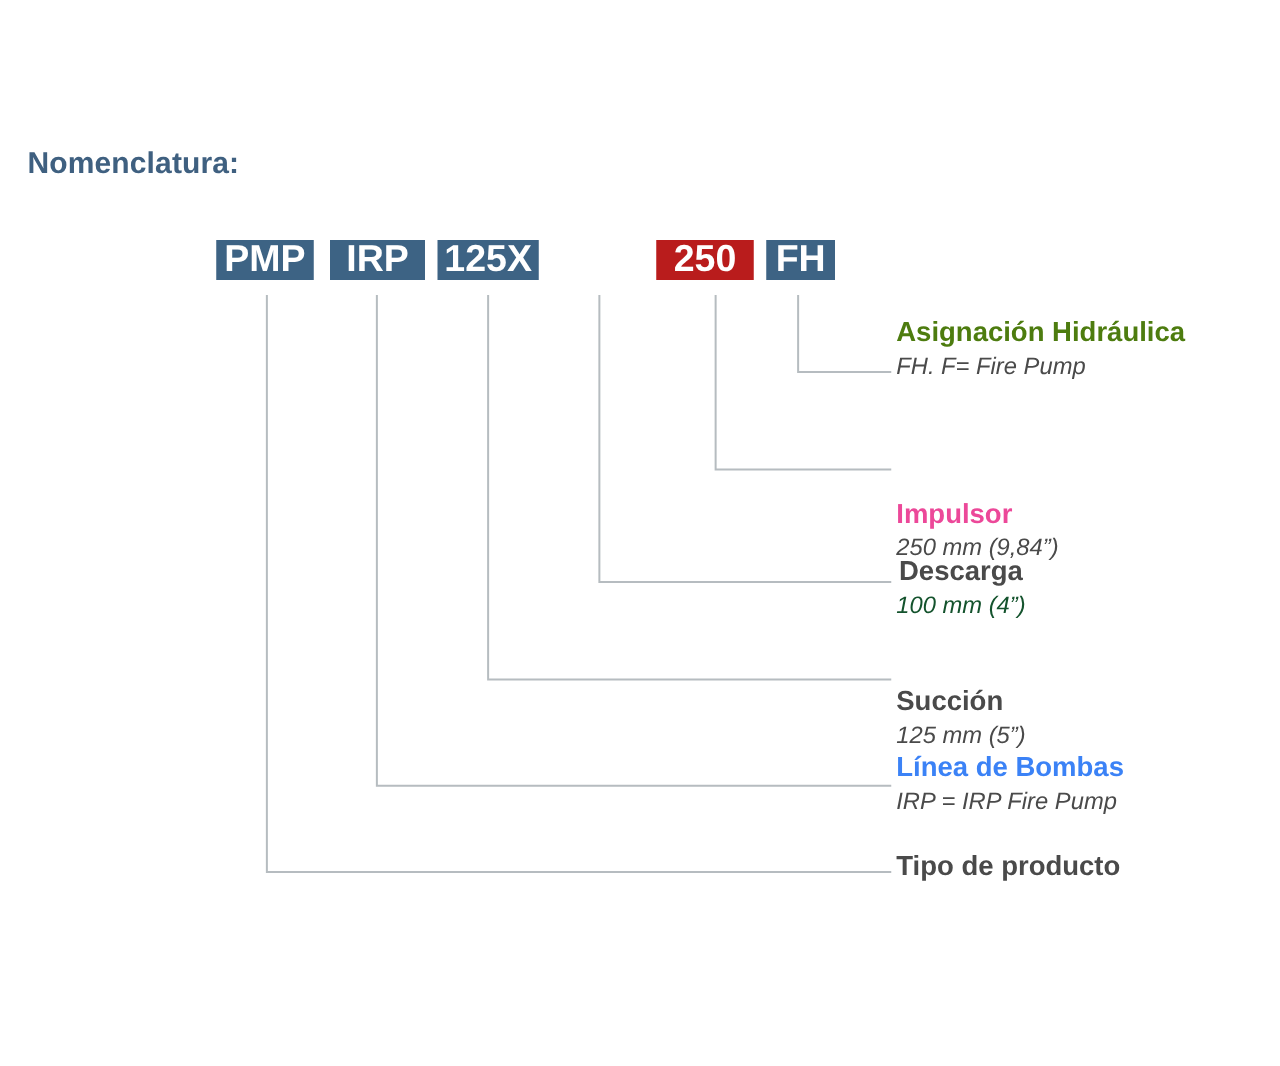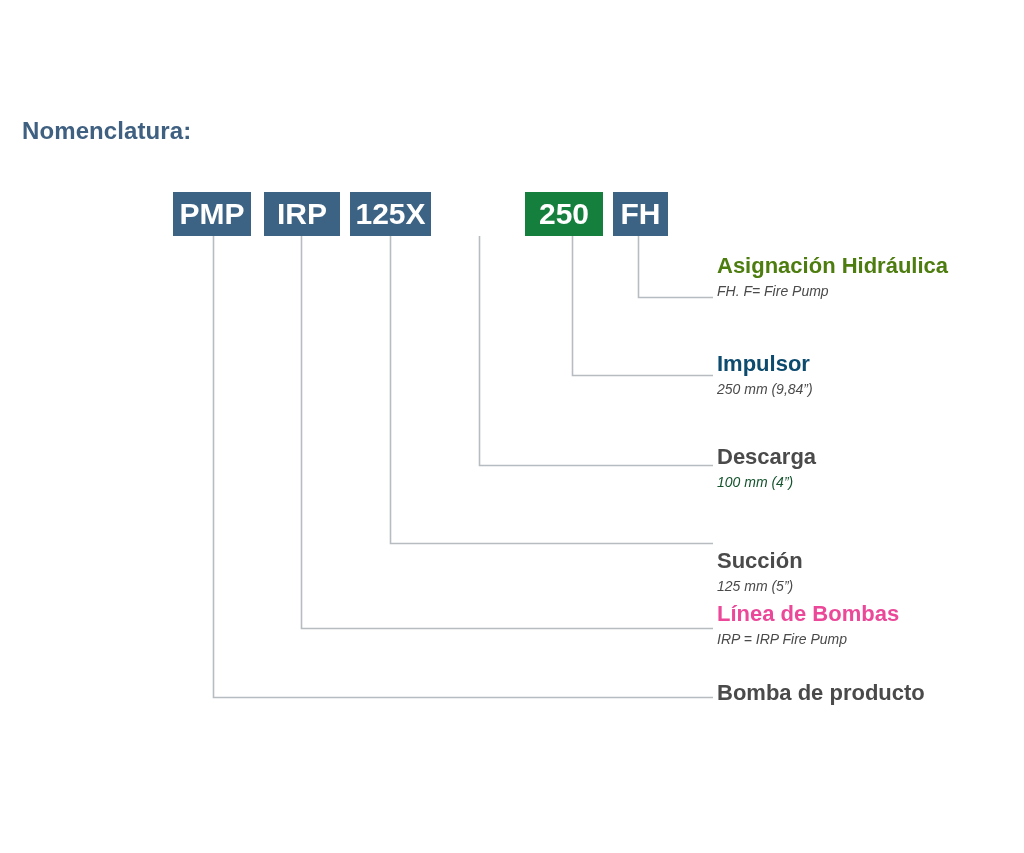--- a/index.html
+++ b/index.html
@@ -30,21 +30,21 @@
     position: absolute;
     left: 0;
     top: 0;
     width: 1024px;
     height: 853px;
     pointer-events: none;
   }
   .code-box {
     position: absolute;
     top: 192px;
-    height: 44px;
+    height: 32px;
     background: #3d6384;
     color: #ffffff;
     font-size: 30px;
     font-weight: bold;
     display: flex;
     align-items: center;
     justify-content: center;
     letter-spacing: 0px;
     pointer-events: auto;
     box-sizing: border-box;
@@ -63,21 +63,21 @@
     left: 717px;
   }
   .callout .title {
     font-size: 22px;
     font-weight: bold;
     color: #4a4a4a;
     white-space: nowrap;
     line-height: 1.1;
   }
   .callout .sub {
-    font-size: 14px;
+    font-size: 19px;
     font-style: italic;
     color: #4a4a4a;
     white-space: nowrap;
     line-height: 1.1;
     margin-top: 6px;
   }
 </style>
 </head>
 <body>
 
@@ -89,41 +89,41 @@
     <path d="M 479.5 236 L 479.5 465.5 L 713 465.5" fill="none" stroke="#b6bcc0" stroke-width="1.6"></path>
     <path d="M 390.5 236 L 390.5 543.5 L 713 543.5" fill="none" stroke="#b6bcc0" stroke-width="1.6"></path>
     <path d="M 301.5 236 L 301.5 628.5 L 713 628.5" fill="none" stroke="#b6bcc0" stroke-width="1.6"></path>
     <path d="M 213.5 236 L 213.5 697.5 L 713 697.5" fill="none" stroke="#b6bcc0" stroke-width="1.6"></path>
   </svg>
 
 <div id="code-row">
     <div class="code-box" style="left: 173px; width: 78px; background: rgb(61, 99, 132);">PMP</div>
     <div class="code-box" style="left: 264px; width: 76px; background: rgb(61, 99, 132);">IRP</div>
     <div class="code-box" style="left: 350px; width: 81px; background: rgb(61, 99, 132);">125X</div>
-    <div class="code-box" style="left: 525px; width: 78px; background: #15803d;">250</div>
+    <div class="code-box" style="left: 525px; width: 78px; background: #b91c1c;">250</div>
     <div class="code-box" style="left: 613px; width: 55px; background: rgb(61, 99, 132);">FH</div>
   </div>
 
 <div id="callouts">
     <div class="callout" style="top: 254px;">
       <div class="title" style="color: #4d7c0f;">Asignación Hidráulica</div>
       <div class="sub" style="color: rgb(74, 74, 74);">FH. F= Fire Pump</div>
     </div>
     <div class="callout" style="top: 352px;">
-      <div class="title" style="color: #0c4a6e;">Impulsor</div>
+      <div class="title" style="color: #ec4899; margin-top: 47px;">Impulsor</div>
       <div class="sub" style="color: rgb(74, 74, 74);">250 mm (9,84”)</div>
     </div>
     <div class="callout" style="top: 445px;">
       <div class="title" style="color: rgb(74, 74, 74); text-align: center;">Descarga</div>
       <div class="sub" style="color: #14532d;">100 mm (4”)</div>
     </div>
     <div class="callout" style="top: 525px;">
       <div class="title" style="color: rgb(74, 74, 74); margin-top: 24px;">Succión</div>
       <div class="sub" style="color: rgb(74, 74, 74);">125 mm (5”)</div>
     </div>
     <div class="callout" style="top: 602px;">
-      <div class="title" style="color: #ec4899;">Línea de Bombas</div>
+      <div class="title" style="color: #3b82f6;">Línea de Bombas</div>
       <div class="sub" style="color: rgb(74, 74, 74);">IRP = IRP Fire Pump</div>
     </div>
     <div class="callout" style="top: 681px;">
-      <div class="title" style="color: rgb(74, 74, 74);">Bomba de producto</div>
+      <div class="title" style="color: rgb(74, 74, 74);">Tipo de producto</div>
     </div>
   </div>
 
 </body></html>

